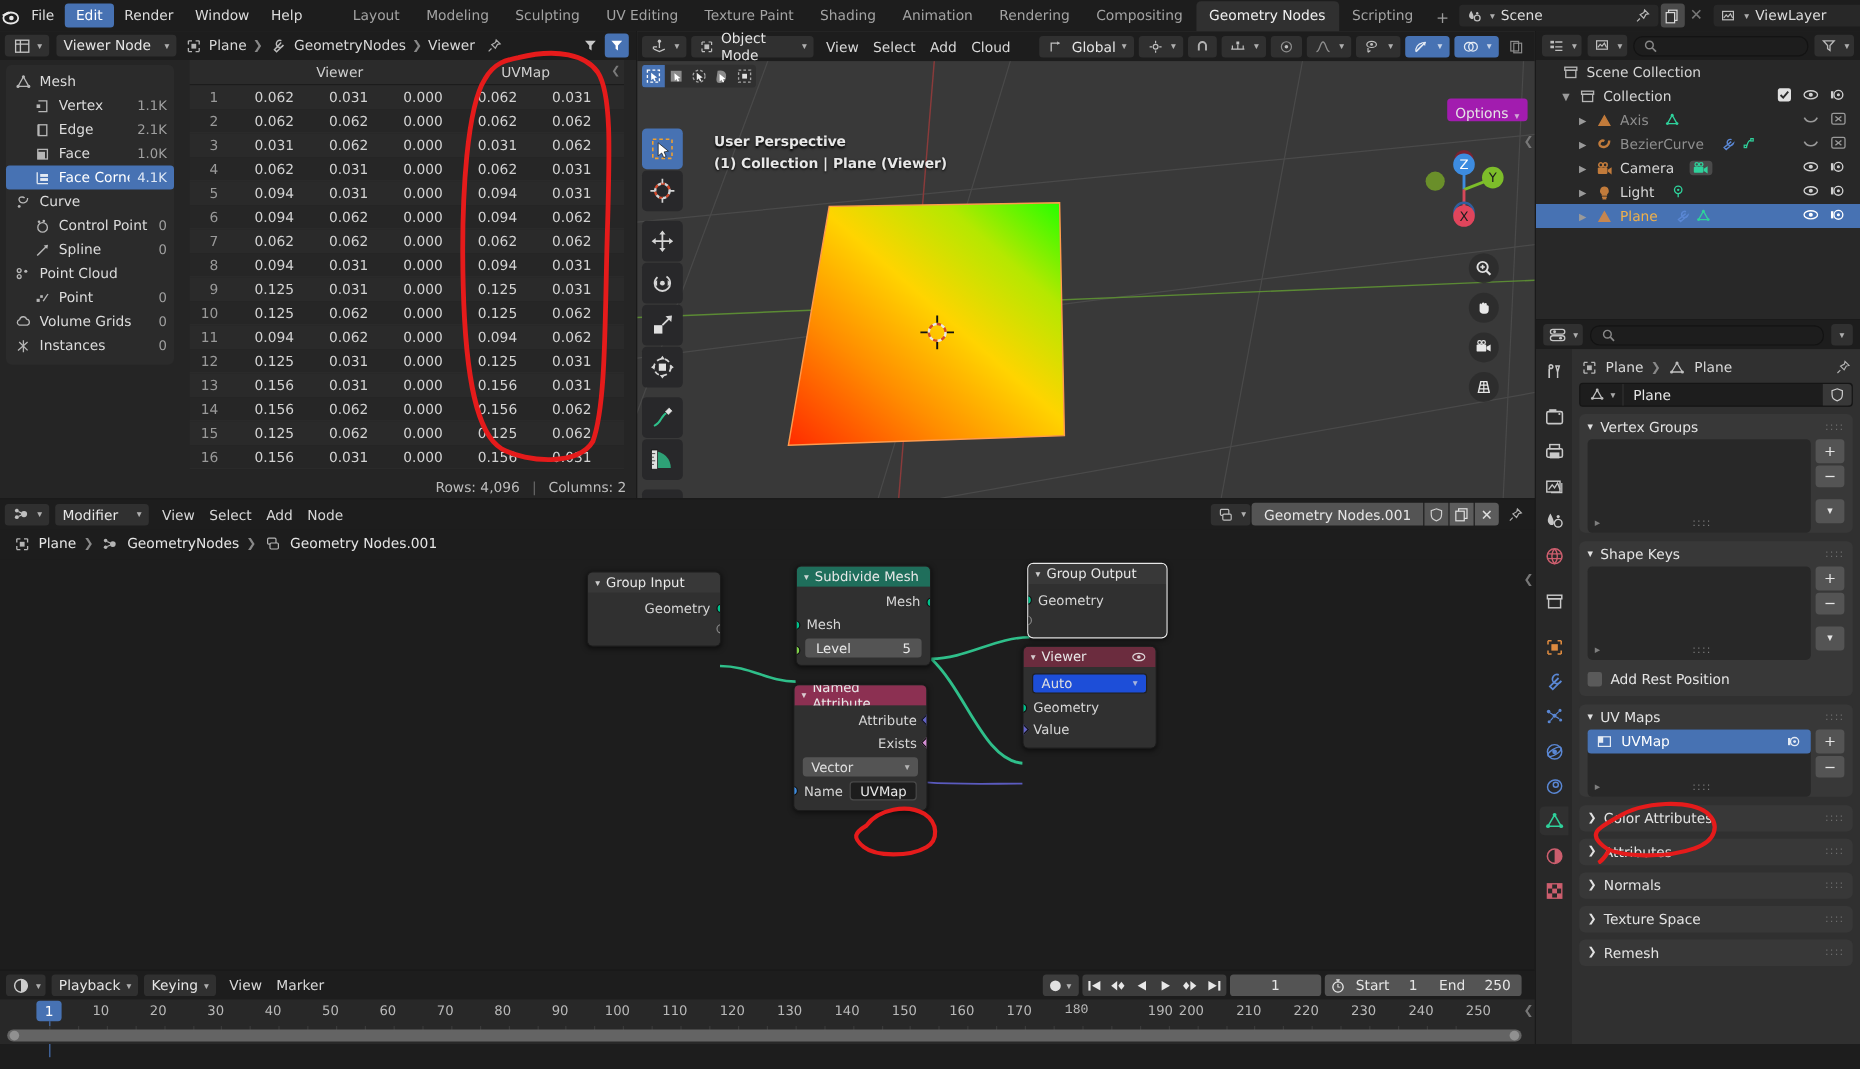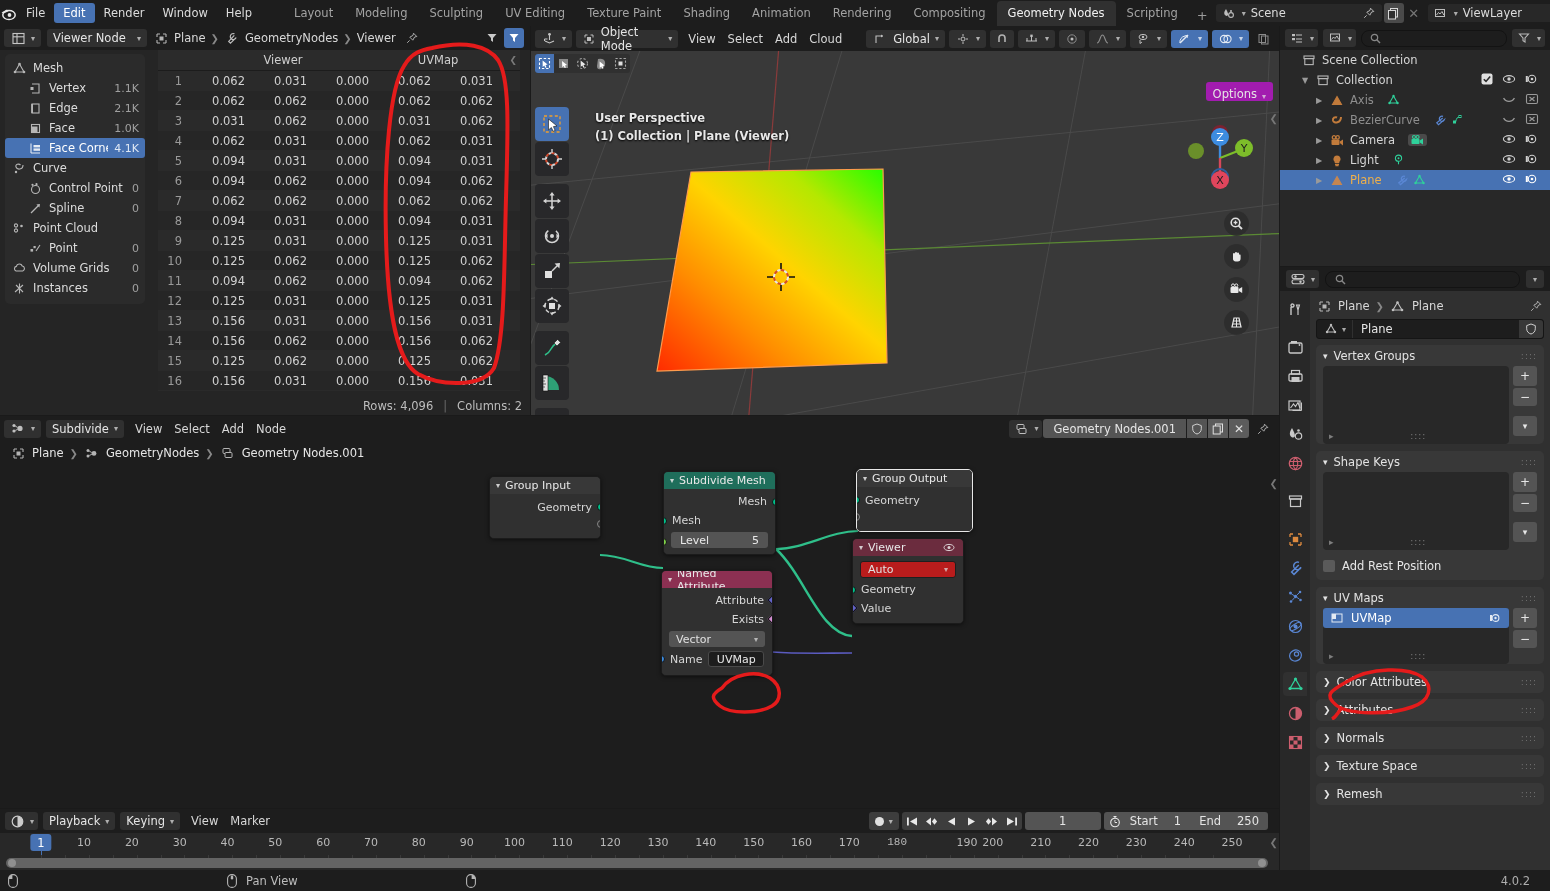--- a/index.html
+++ b/index.html
@@ -90,21 +90,21 @@
   .nhead .chev { font-size:8px; opacity:.85;}
   .nbody { padding:3px 0 5px; position:relative;}
   .nrow { height:17px; display:flex; align-items:center; padding:0 8px; font-size:11px; color:#d6d6d6; position:relative;}
   .nrow.right { justify-content:flex-end; }
   .sock { position:absolute; width:8px; height:8px; border-radius:50%; border:1px solid #111; top:4px;}
   .sock.l { left:-5px; } .sock.r { right:-5px; }
   .dia { position:absolute; width:8px; height:8px; top:4px; transform:rotate(45deg); border:1px solid #111;}
   .dia.r { right:-5px; }
   .nfield { margin:2px 7px; height:16px; background:#545454; border-radius:3px; display:flex; align-items:center; justify-content:center; font-size:11px; color:#e8e8e8; position:relative;}
   .nfield.split { justify-content:space-between; padding:0 9px;}
-  .ndrop { margin:2px 7px; height:17px; background:#b91c1c; border-radius:3px; display:flex; align-items:center; justify-content:space-between; padding:0 7px; font-size:11px; color:#e0e0e0; border:1px solid #1f1f1f;}
+  .ndrop { margin:2px 7px; height:17px; background:#1d4ed8; border-radius:3px; display:flex; align-items:center; justify-content:space-between; padding:0 7px; font-size:11px; color:#e0e0e0; border:1px solid #1f1f1f;}
   .ntext { height:16px; background:#1d1d1d; border:1px solid #4a4a4a; border-radius:3px; display:flex; align-items:center; padding:0 6px; font-size:11px; color:#e8e8e8;}
 
   
   .outl { position:absolute; left:1280px; top:26px; width:270px; height:240px; background:#282828;}
   .outl-head { height:24px; display:flex; align-items:center; gap:5px; padding:0 5px; background:#1d1d1d;}
   .searchbox { flex:1; height:17px; background:#1d1d1d; border-radius:8px; display:flex; align-items:center; padding:0 7px; gap:5px; border:1px solid #131313;}
   .ot-row { height:20px; display:flex; align-items:center; gap:5px; padding:0 6px; font-size:11.5px; color:#d5d5d5; position:relative;}
   .ot-row.sel { background:#4772b3;}
   .ot-row .rights { margin-left:auto; display:flex; align-items:center; gap:9px; padding-right:5px;}
   .disclosure { width:10px; font-size:8px; color:#9a9a9a; text-align:center;}
@@ -880,21 +880,21 @@
             <svg width="14" height="13" viewBox="0 0 14 13">
               <circle cx="3" cy="3.5" r="1.6" fill="#d8d8d8"></circle>
               <circle cx="3" cy="9" r="1.6" fill="#d8d8d8"></circle>
               <circle cx="9" cy="6.4" r="2.6" fill="#d8d8d8"></circle>
               <path d="M4.3 4.2 L6.6 5.4 M4.3 8.4 L6.6 7.4" stroke="#d8d8d8" stroke-width="1"></path>
             </svg>
           </span>
         <span class="chev">▾</span>
       </div>
       <div class="drop" style="min-width:78px;justify-content:space-between;">
-        <span>Subdivide</span>
+        <span>Modifier</span>
         <span class="chev">▾</span>
       </div>
       <div id="nedmenus" style="display:flex;">
           <div class="hmenu">View</div>
           <div class="hmenu">Select</div>
           <div class="hmenu">Add</div>
           <div class="hmenu">Node</div>
         </div>
       <div style="margin-left:auto;display:flex;align-items:center;gap:1px;padding-right:4px;">
         <div class="drop" style="padding:0 4px;">
@@ -1758,38 +1758,20 @@
         <div class="tmark" style="left: 1188.95px;"></div>
         <div class="tmark" style="left: 1212.87px;"></div>
       </div>
     <div class="tl-scroll">
       <div class="kn" style="left:2px;"></div>
       <div class="kn" style="right:2px;"></div>
     </div>
     <div style="position:absolute;right:1px;top:28px;color:#777;font-size:10px;">❮</div>
   </div>
 
-  <div class="status">
-    <span class="mouse-ic"><svg width="10" height="14" viewBox="0 0 10 14">
-          <rect x="0.6" y="0.6" width="8.8" height="12.8" rx="4.2" fill="none" stroke="#b5b5b5" stroke-width="1.1"></rect>
-          <path d="M0.6 5 L4.4 5 L4.4 0.8 A4.2 4.2 0 0 0 0.6 5z" fill="#b5b5b5"></path>
-        </svg></span>
-    <span style="width:200px;"></span>
-    <span class="mouse-ic"><svg width="10" height="14" viewBox="0 0 10 14">
-          <rect x="0.6" y="0.6" width="8.8" height="12.8" rx="4.2" fill="none" stroke="#b5b5b5" stroke-width="1.1"></rect>
-          <rect x="3.8" y="1.6" width="2.4" height="3.8" rx="1.2" fill="#b5b5b5"></rect>
-        </svg></span>
-    <span style="margin-left:4px;">Pan View</span>
-    <span style="width:160px;"></span>
-    <span class="mouse-ic"><svg width="10" height="14" viewBox="0 0 10 14">
-          <rect x="0.6" y="0.6" width="8.8" height="12.8" rx="4.2" fill="none" stroke="#b5b5b5" stroke-width="1.1"></rect>
-          <path d="M9.4 5 L5.6 5 L5.6 0.8 A4.2 4.2 0 0 1 9.4 5z" fill="#b5b5b5"></path>
-        </svg></span>
-    <span class="right">4.0.2</span>
-  </div>
 
   <svg class="anno" style="left:370px;top:38px;width:150px;height:350px;">
     <path d="M62 10 C95 2 118 8 128 22 C140 40 138 90 136 160 C134 230 135 300 124 330 C112 350 70 348 48 336 C28 324 18 280 16 200 C14 120 20 50 34 28 C42 14 52 12 62 10Z" fill="none" stroke="#e51b1b" stroke-width="4"></path>
   </svg>
   <svg class="anno" style="left:700px;top:666px;width:90px;height:50px;">
     <path d="M22 22 C32 8 56 4 70 12 C82 20 82 34 72 40 C58 48 30 48 20 40 C10 32 12 28 22 22Z" fill="none" stroke="#e51b1b" stroke-width="3.5"></path>
   </svg>
   <svg class="anno" style="left:1320px;top:665px;width:130px;height:55px;">
     <path d="M28 16 C50 2 88 2 102 12 C114 22 110 36 92 42 C70 50 28 50 16 40 C4 30 10 26 28 16Z" fill="none" stroke="#e51b1b" stroke-width="3.5"></path>
     <path d="M22 42 C18 48 16 52 12 54" fill="none" stroke="#e51b1b" stroke-width="3.5"></path>

